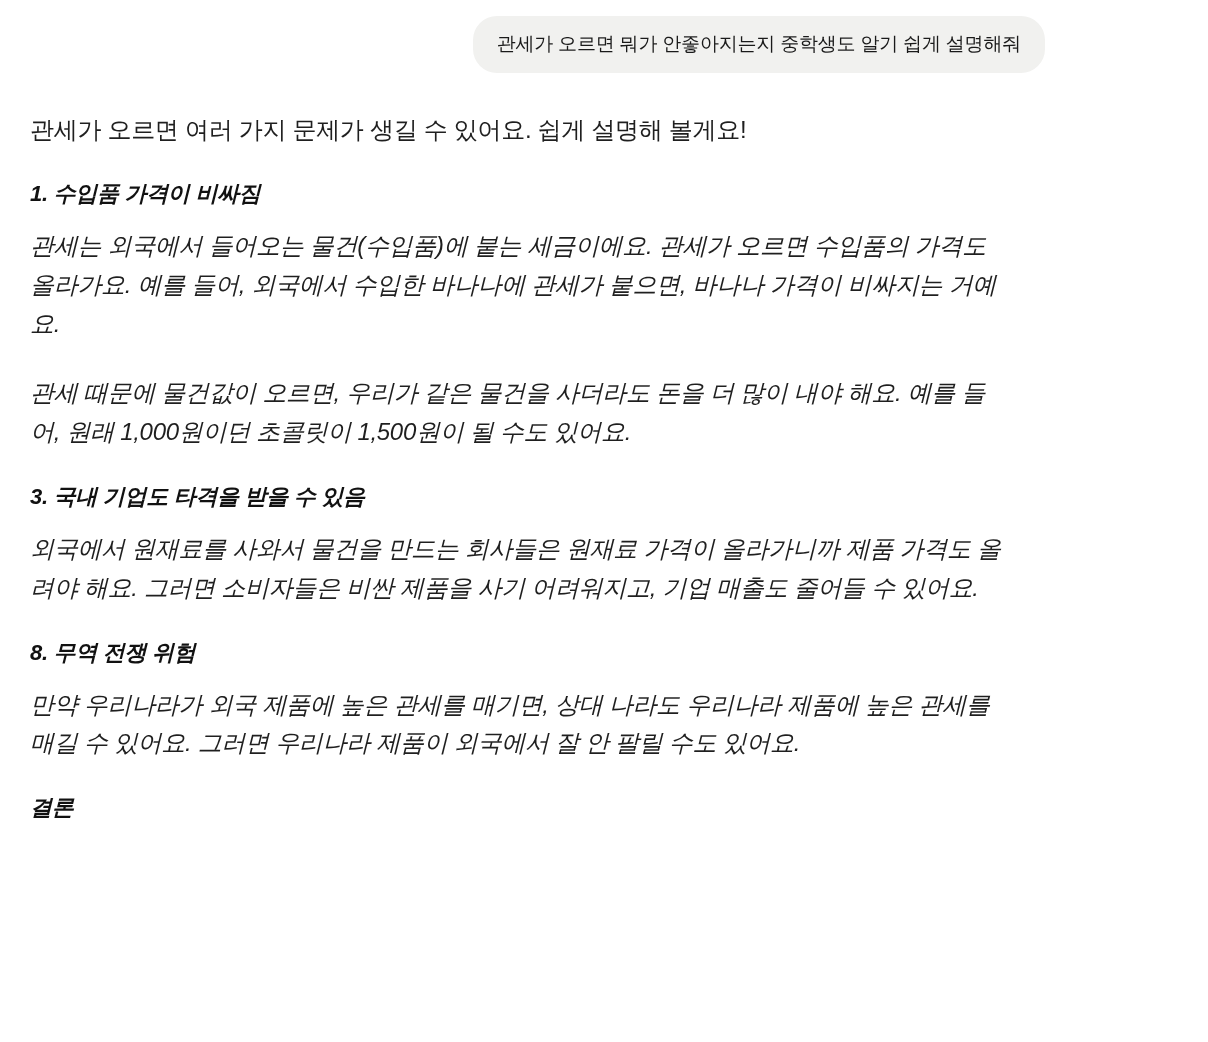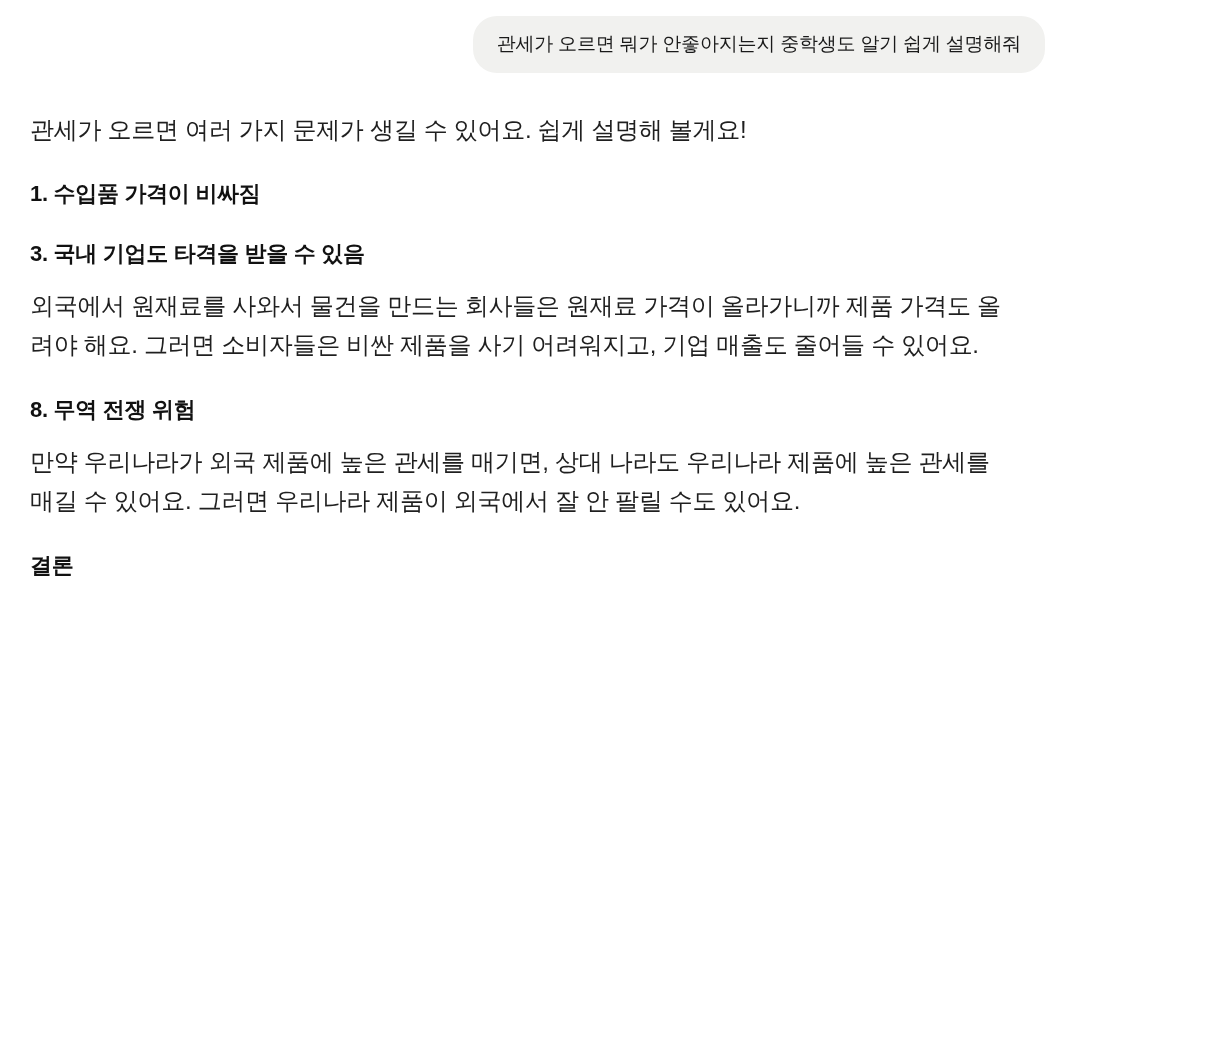--- a/index.html
+++ b/index.html
@@ -51,20 +51,21 @@
   }
   .assistant h3 {
     font-size: 22px;
     font-weight: bold;
     margin: 0 0 18px 0;
     letter-spacing: -0.3px;
     color: #111111;
   }
   .section {
     margin-bottom: 30px;
+    font-style: italic;
   }
   .section:last-child {
     margin-bottom: 1px;
   }
   .section p {
     margin: 0;
   }
   .conclusion-title {
     font-size: 22px;
   }
@@ -77,23 +78,25 @@
   <div class="user-row">
     <div class="user-bubble">관세가 오르면 뭐가 안좋아지는지 중학생도 알기 쉽게 설명해줘</div>
   </div>
 
   <div class="assistant">
 
     <p class="intro">관세가 오르면 여러 가지 문제가 생길 수 있어요. 쉽게 설명해 볼게요!</p>
 
     <div class="section">
       <h3>1. 수입품 가격이 비싸짐</h3>
+      <p>관세는 외국에서 들어오는 물건(수입품)에 붙는 세금이에요. 관세가 오르면 수입품의 가격도 올라가요. 예를 들어, 외국에서 수입한 바나나에 관세가 붙으면, 바나나 가격이 비싸지는 거예요.</p>
     </div>
 
     <div class="section">
+      <p>관세 때문에 물건값이 오르면, 우리가 같은 물건을 사더라도 돈을 더 많이 내야 해요. 예를 들어, 원래 1,000원이던 초콜릿이 1,500원이 될 수도 있어요.</p>
     </div>
 
     <div class="section">
       <h3>3. 국내 기업도 타격을 받을 수 있음</h3>
       <p>외국에서 원재료를 사와서 물건을 만드는 회사들은 원재료 가격이 올라가니까 제품 가격도 올려야 해요. 그러면 소비자들은 비싼 제품을 사기 어려워지고, 기업 매출도 줄어들 수 있어요.</p>
     </div>
 
     <div class="section">
       <h3>8. 무역 전쟁 위험</h3>
       <p>만약 우리나라가 외국 제품에 높은 관세를 매기면, 상대 나라도 우리나라 제품에 높은 관세를 매길 수 있어요. 그러면 우리나라 제품이 외국에서 잘 안 팔릴 수도 있어요.</p>

